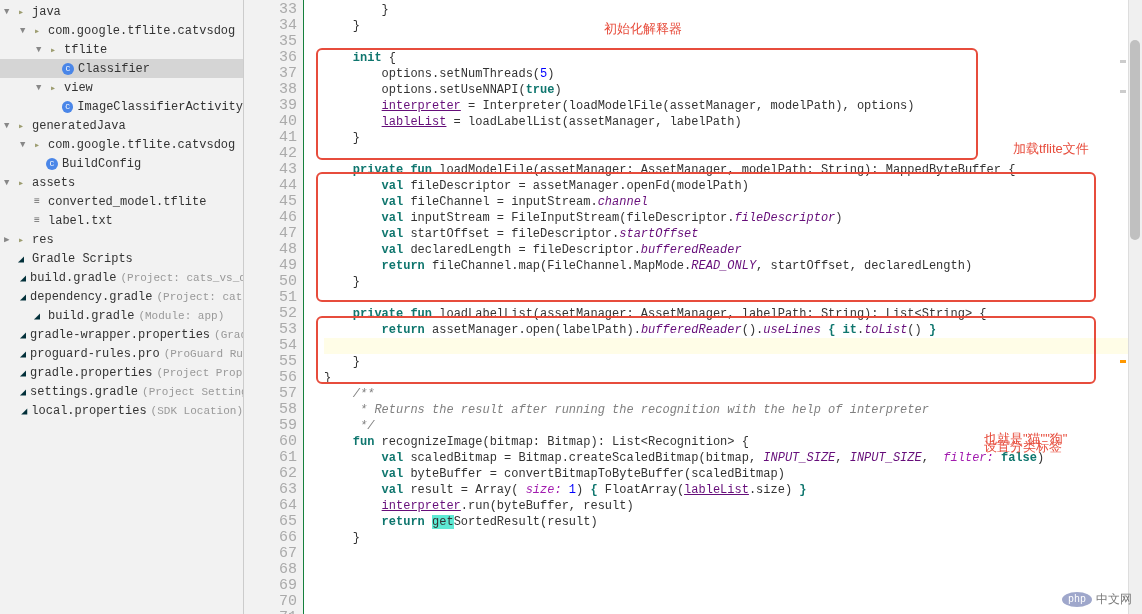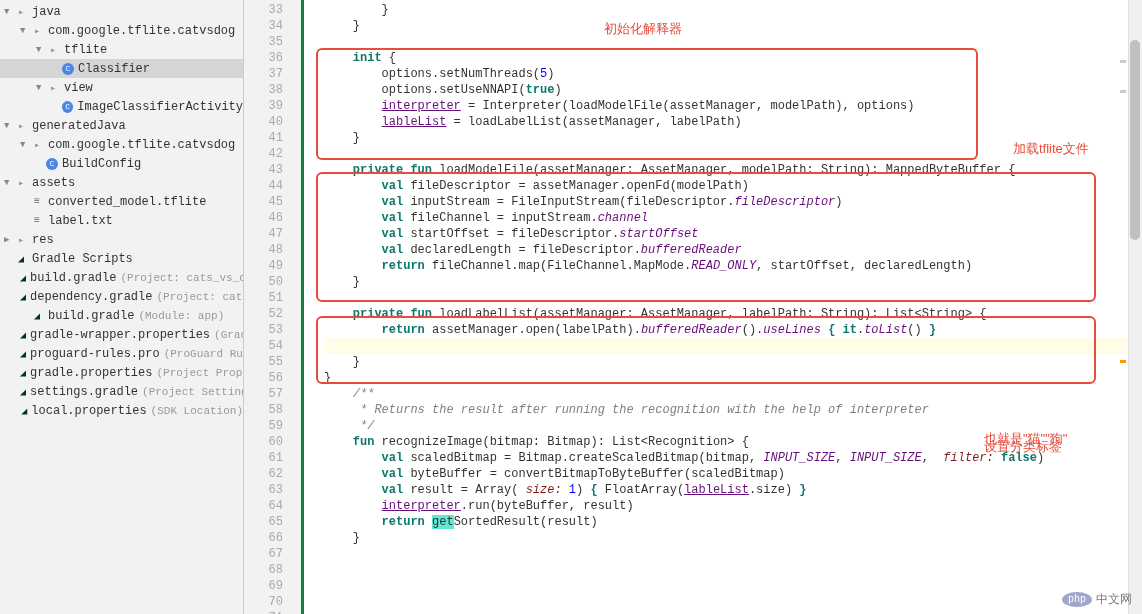--- a/index.html
+++ b/index.html
@@ -10,33 +10,33 @@
     .tree-item.selected { background: #d5d5d5; }
     .arrow { width: 10px; color: #888; font-size: 9px; display: inline-block; }
     .icon { width: 14px; height: 14px; margin-right: 4px; display: inline-flex; align-items: center; justify-content: center; font-size: 10px; }
     .folder-icon { color: #9c9c6f; }
     .class-icon { background: #4a86e8; color: white; border-radius: 50%; width: 12px; height: 12px; font-size: 8px; }
     .gradle-icon { color: #02303a; }
     .txt-icon { color: #666; }
     .tree-label { color: #333; text-align: center; }
     .tree-sublabel { color: #999; margin-left: 4px; font-size: 11px; }
     
-    .gutter { width: 60px; background: #f2f2f2; border-right: 3px solid #15803d; text-align: right; padding-right: 18px; color: #aaa; font-size: 12px; line-height: 16px; padding-top: 2px; user-select: none; }
+    .gutter { width: 60px; background: #f2f2f2; border-right: 1px solid #15803d; text-align: right; padding-right: 6px; color: #aaa; font-size: 15px; line-height: 16px; padding-top: 2px; user-select: none; }
     .gutter div { height: 16px; }
     
     .editor { flex: 1; position: relative; background: #fff; padding-top: 2px; padding-left: 20px; }
     .code-line { height: 16px; line-height: 16px; white-space: pre; font-size: 12px; color: #333; }
     .code-line.hl { background: #fffde7; }
     
     .kw { color: #0f766e; font-weight: bold; }
     .num { color: #0000ff; }
     .prop { color: #660e7a; font-style: italic; }
     .comment { color: #808080; font-style: italic; }
     .underline { text-decoration: underline; color: #660e7a; }
-    .hint { color: #7f1d1d; font-style: italic; }
+    .hint { color: #a21caf; font-style: italic; }
     .highlight-yellow { background: #5eead4; }
     
     .red-box { position: absolute; border: 2px solid #e74c3c; border-radius: 6px; pointer-events: none; }
     .red-label { position: absolute; color: #e74c3c; font-size: 13px; font-family: sans-serif; pointer-events: none; }
     
     .watermark { position: absolute; bottom: 6px; right: 10px; opacity: 0.8; display: flex; align-items: center; font-family: sans-serif; font-size: 12px; color: #555; }
     .php-logo { background: #8892bf; color: white; padding: 2px 6px; border-radius: 50%; font-size: 10px; margin-right: 4px; }
     
     .scrollbar-track { position: absolute; right: 0; top: 0; width: 14px; height: 100%; background: #f0f0f0; border-left: 1px solid #ddd; }
     .scrollbar-thumb { position: absolute; right: 2px; top: 40px; width: 10px; height: 200px; background: #c0c0c0; border-radius: 5px; }
@@ -216,22 +216,22 @@
   <div class="code-line"></div>
   <div class="code-line">    <span class="kw">init</span> {</div>
   <div class="code-line"><span>        options.setNumThreads(</span><span class="num">5</span><span>)</span></div>
   <div class="code-line"><span>        options.setUseNNAPI(</span><span class="kw">true</span><span>)</span></div>
   <div class="code-line">        <span class="underline">interpreter</span> = Interpreter(loadModelFile(assetManager, modelPath), options)</div>
   <div class="code-line">        <span class="underline">lableList</span><span> = loadLabelList(assetManager, labelPath)</span></div>
   <div class="code-line">    }</div>
   <div class="code-line"></div>
   <div class="code-line">    <span class="kw">private fun</span> loadModelFile(assetManager: AssetManager, modelPath: String): MappedByteBuffer {</div>
   <div class="code-line">        <span class="kw">val</span> fileDescriptor = assetManager.openFd(modelPath)</div>
+  <div class="code-line">        <span class="kw">val</span> fileChannel = inputStream.<span class="prop">channel</span></div>
   <div class="code-line">        <span class="kw">val</span> inputStream = FileInputStream(fileDescriptor.<span class="prop">fileDescriptor</span>)</div>
-  <div class="code-line">        <span class="kw">val</span> fileChannel = inputStream.<span class="prop">channel</span></div>
   <div class="code-line">        <span class="kw">val</span> startOffset = fileDescriptor.<span class="prop">startOffset</span></div>
   <div class="code-line">        <span class="kw">val</span><span> declaredLength = fileDescriptor.</span><span class="prop">bufferedReader</span></div>
   <div class="code-line">        <span class="kw">return</span> fileChannel.map(FileChannel.MapMode.<span class="prop">READ_ONLY</span>, startOffset, declaredLength)</div>
   <div class="code-line">    }</div>
   <div class="code-line"></div>
   <div class="code-line">    <span class="kw">private fun</span> loadLabelList(assetManager: AssetManager, labelPath: String): List&lt;String&gt; {</div>
   <div class="code-line">        <span class="kw">return</span> assetManager.open(labelPath).<span class="prop">bufferedReader</span>().<span class="prop">useLines</span> <span class="kw">{ it</span>.<span class="prop">toList</span>() <span class="kw">}</span></div>
   <div class="code-line hl"></div>
   <div class="code-line">    }</div>
   <div class="code-line">}</div>

